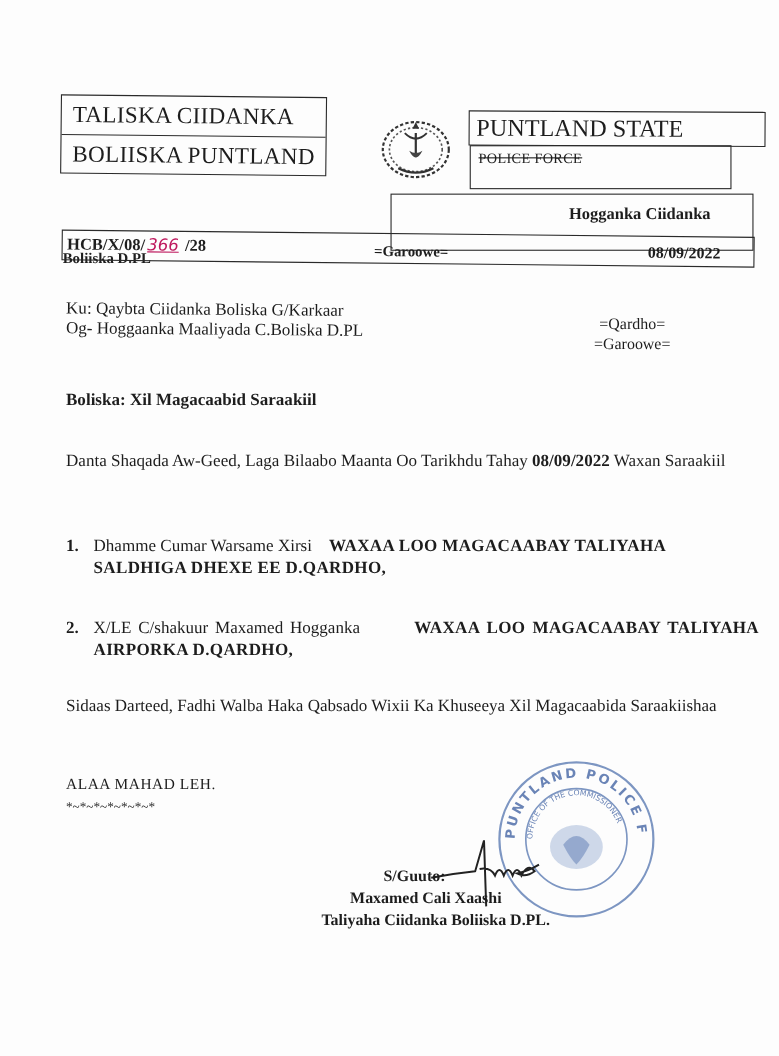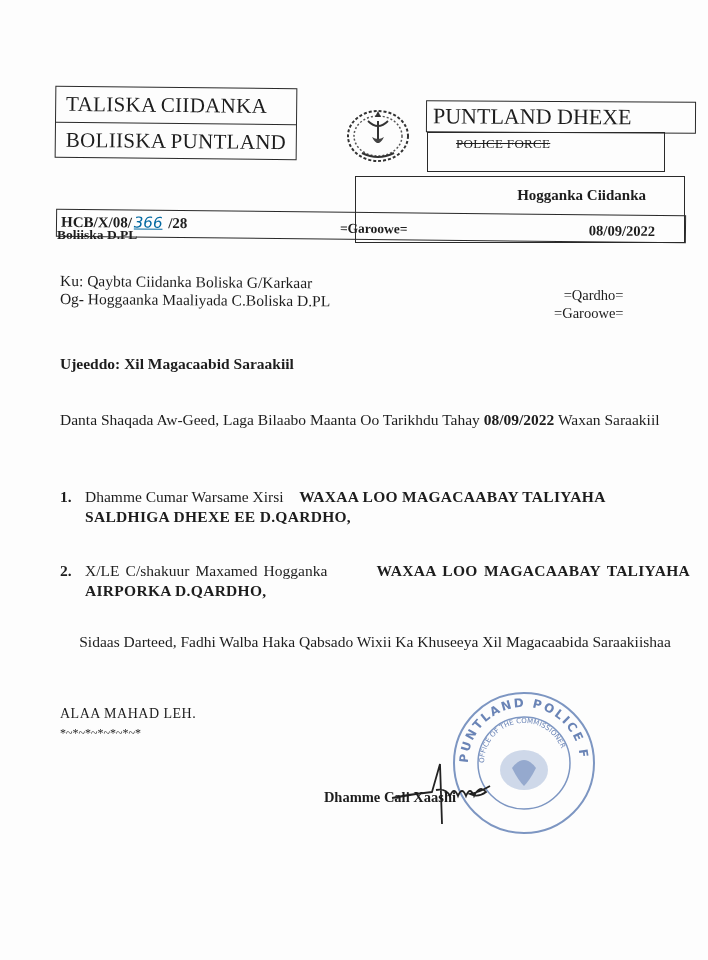--- a/index.html
+++ b/index.html
@@ -7,42 +7,42 @@
     width:708px; height:960px; background:#fdfdfd; position:relative; overflow:hidden;
     font-family:"Liberation Serif", "DejaVu Serif", serif; color:#1d1d1d;
   }
   .abs { position:absolute; }
   .box { border:1.5px solid #2a2a2a; box-sizing:border-box; }
   .hdr-left { left:55px; top:87px; width:242px; height:72px; transform:rotate(0.6deg); }
   .hdr-left .row { height:35px; line-height:35px; padding-left:10px; font-size:21px; letter-spacing:0.3px; }
   .hdr-left .row + .row { border-top:1.5px solid #2a2a2a; }
   .emblem { left:342px; top:103px; width:72px; height:62px; }
   .hdr-right-top { left:426px; top:101px; width:270px; height:32px; font-size:22px; line-height:30px; padding-left:6px; transform:rotate(0.3deg); }
-  .hdr-right-bot { left:427px; top:132px; width:238px; height:40px; font-size:13px; padding-left:28px; line-height:22px; }
+  .hdr-right-bot { left:427px; top:132px; width:238px; height:40px; font-size:13px; padding-left:7px; line-height:22px; }
   .hdr-right-bot span { text-decoration:line-through; letter-spacing:0.3px; }
-  .hogganka-box { left:355px; top:176px; width:330px; height:67px; }
+  .hogganka-box { left:355px; top:176px; width:330px; height:52px; }
   .hogganka-box span { position:absolute; right:38px; top:10px; font-size:15px; font-weight:bold; }
   .boliiska-dpl { left:57px; top:193px; font-size:13.5px; font-weight:bold;margin-top:34px; }
   .ref-box { left:56px; top:212px; width:630px; height:28px; transform:rotate(0.6deg); }
   .ref-box .ref { position:absolute; left:4px; top:3px; font-size:15px; font-weight:bold; }
-  .ref-box .ref .hand { font-family:"DejaVu Sans", sans-serif; font-weight:normal; font-style:italic; color:#0369a1; text-decoration:underline; margin:0 2px; }
+  .ref-box .ref .hand { font-family:"DejaVu Sans", sans-serif; font-weight:normal; font-style:italic; color:#be185d; text-decoration:underline; margin:0 2px; }
   .ref-box .city { position:absolute; left:283px; top:8px; font-size:13.5px; font-weight:bold; }
   .ref-box .date { position:absolute; right:30px; top:7px; font-size:14.5px; font-weight:bold; }
   .txt { font-size:15.5px; }
   .ku { left:60px; top:272px; line-height:18px; transform:rotate(0.5deg); transform-origin:left; }
-  .loc { left:554px; top:286px; text-align:right; font-size:14.5px; line-height:18px; }
+  .loc { left:540px; top:286px; text-align:center; font-size:14.5px; line-height:18px; }
   .ujeeddo { left:60px; top:355px; font-size:15.5px; font-weight:bold; }
   .danta { left:60px; top:410px; width:630px; font-size:15.5px; line-height:19px; }
   .item { left:60px; width:630px; font-size:15.5px; line-height:20px; }
   .item .num { font-weight:bold; position:absolute; left:0; top:0; }
   .item .body { margin-left:25px; }
   .item b { letter-spacing:0.3px; }
   .item1 { top:487px; }
   .item2 { top:561px; }
-  .sidaas { left:60px; top:632px; width:630px; font-size:15.5px; line-height:19px;text-align:center; }
+  .sidaas { left:60px; top:632px; width:630px; font-size:15.5px; line-height:19px; }
   .alaa { left:60px; top:706px; font-size:14px; letter-spacing:0.5px; }
   .stars { left:60px; top:726px; font-size:12px; letter-spacing:0px; }
   .sig-block { left:240px; top:787px; width:260px; text-align:right; font-size:14.5px; font-weight:bold; line-height:20px; }
   .stamp { left:448px; top:688px; width:152px; height:150px; }
   .signature { left:388px; top:758px; width:130px; height:70px; }
 </style>
 </head>
 <body>
 
 <div class="abs box hdr-left">
@@ -56,21 +56,21 @@
     <ellipse cx="36" cy="33" rx="24" ry="20" fill="none" stroke="#555" stroke-width="1.5" stroke-dasharray="2 2"></ellipse>
     <path d="M36 8 l-3 6 h6 z" fill="#333"></path>
     <path d="M26 18 q10 10 20 0" fill="none" stroke="#333" stroke-width="1.8"></path>
     <path d="M36 18 v22" stroke="#333" stroke-width="2"></path>
     <path d="M30 34 q6 12 12 0 q-6 4 -12 0" fill="#444"></path>
     <path d="M20 50 q16 8 32 0" fill="none" stroke="#333" stroke-width="2"></path>
   </svg>
 </div>
 
 <div class="abs box hdr-right-top">
-  <span>PUNTLAND DHEXE</span>
+  <span>PUNTLAND STATE</span>
 </div>
 <div class="abs box hdr-right-bot">
   <span>POLICE FORCE</span>
 </div>
 
 <div class="abs box hogganka-box">
   <span>Hogganka  Ciidanka</span>
 </div>
 
 <div class="abs boliiska-dpl">Boliiska D.PL</div>
@@ -83,21 +83,21 @@
 
 <div class="abs txt ku">
   <div>Ku: Qaybta Ciidanka Boliska  G/Karkaar</div>
   <div>Og- Hoggaanka Maaliyada C.Boliska D.PL</div>
 </div>
 <div class="abs loc">
   <div>=Qardho=</div>
   <div>=Garoowe=</div>
 </div>
 
-<div class="abs ujeeddo">Ujeeddo: Xil Magacaabid  Saraakiil</div>
+<div class="abs ujeeddo">Boliska: Xil Magacaabid  Saraakiil</div>
 
 <div class="abs danta"><span>Danta Shaqada Aw-Geed, Laga Bilaabo Maanta Oo Tarikhdu Tahay </span><b>08/09/2022</b><span> Waxan Saraakiil</span></div>
 
 <div class="abs item item1">
   <span class="num">1.</span>
   <div class="body"><span>Dhamme Cumar Warsame Xirsi</span>&nbsp;&nbsp;&nbsp;&nbsp;<b>WAXAA LOO MAGACAABAY   TALIYAHA SALDHIGA DHEXE  EE  D.QARDHO,</b></div>
 </div>
 <div class="abs item item2">
   <span class="num">2.</span>
   <div class="body" style="text-align:justify;"><span>X/LE  C/shakuur  Maxamed  Hogganka</span>&nbsp;&nbsp;&nbsp;&nbsp;&nbsp;&nbsp;&nbsp;&nbsp;<b>WAXAA   LOO   MAGACAABAY TALIYAHA AIRPORKA D.QARDHO,</b></div>
@@ -122,14 +122,16 @@
   </svg>
 </div>
 
 <div class="abs signature">
   <svg width="130" height="70" viewBox="0 0 130 70">
     <path d="M4 40 q20 -4 40 -6 l8 -28 l2 60 M48 32 q10 -2 14 6 q4 -10 8 0 q4 -10 8 0 q4 -10 8 0 q6 -12 12 -4 q-8 6 -16 2 q10 -2 20 -8" fill="none" stroke="#222" stroke-width="1.8"></path>
   </svg>
 </div>
 
 <div class="abs sig-block">
-  <div style="margin-right:44px;">Dhamme Cali Xaashi</div>
+  <div style="margin-right:95px;">S/Guuto:</div>
+  <div style="margin-right:44px;">Maxamed Cali Xaashi</div>
+  <div>Taliyaha Ciidanka Boliiska D.PL.</div>
 </div>
 
 </body></html>

